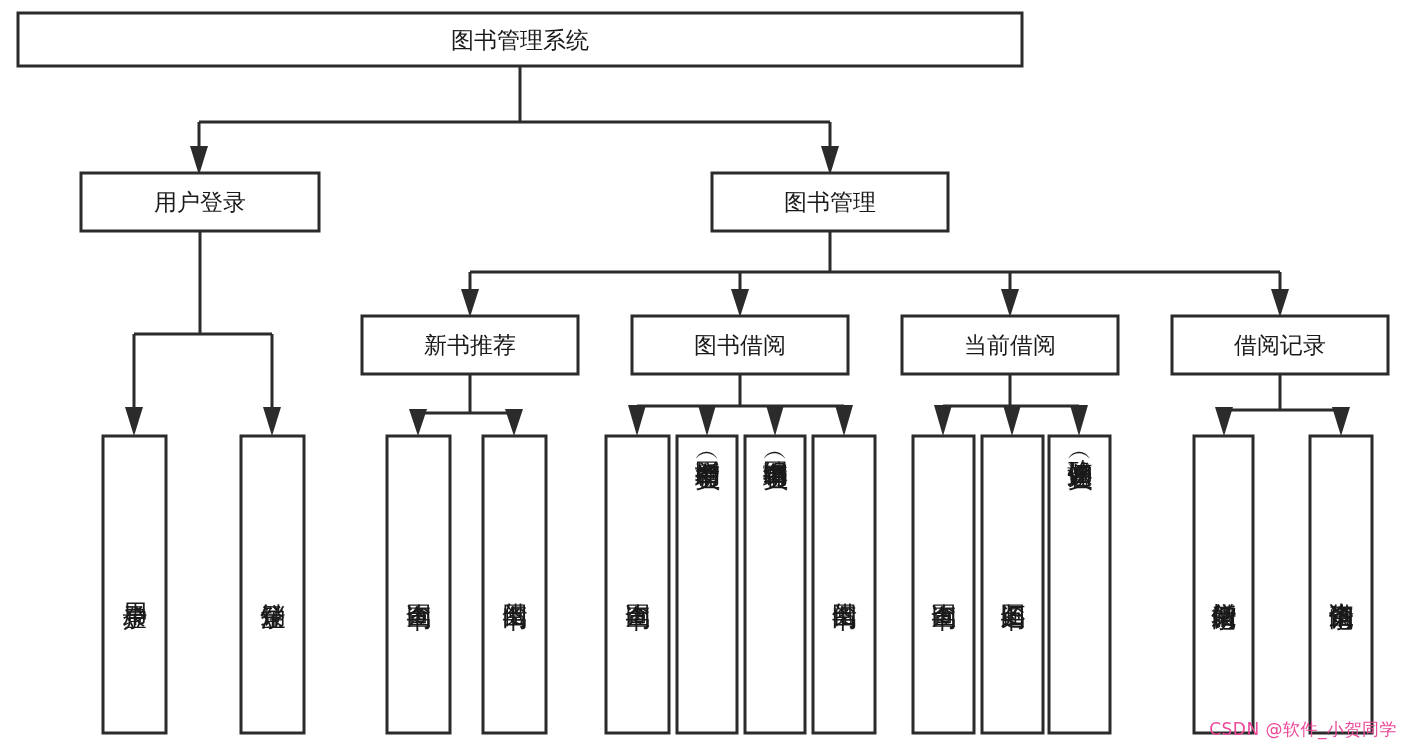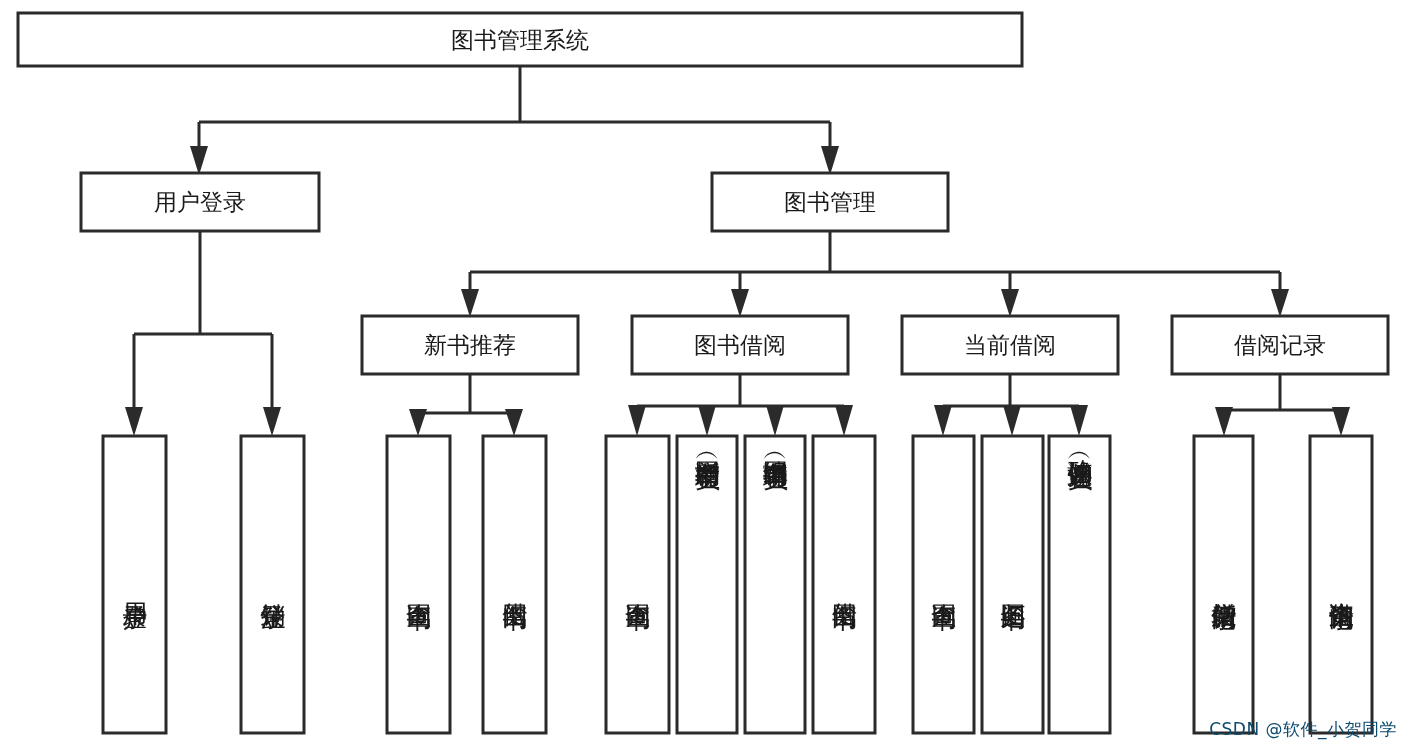--- a/index.html
+++ b/index.html
@@ -69,21 +69,21 @@
     color: #1a1a1a;
     letter-spacing: 1px;
     white-space: nowrap;
   }
   .watermark {
     position: absolute;
     right: 8px;
     bottom: 6px;
     font-family: "DejaVu Sans", "Liberation Sans", sans-serif;
     font-size: 17px;
-    color: #0c4a6e;
+    color: #ec4899;
     letter-spacing: 0.5px;
     white-space: nowrap;
   }
 </style>
 </head>
 <body>
 
 <div id="diagram-root">
 
   <svg class="diagram-canvas" viewBox="0 0 1405 747">

